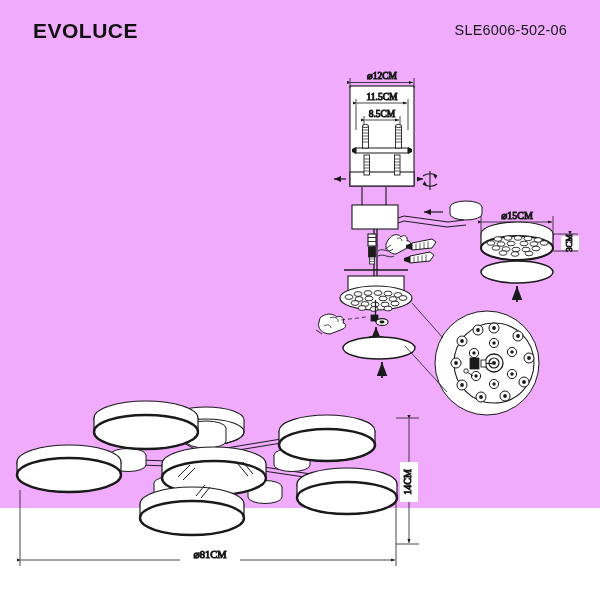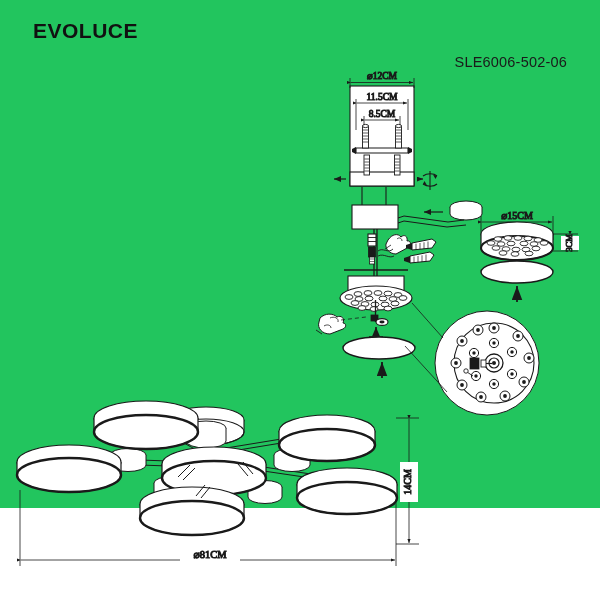--- a/index.html
+++ b/index.html
@@ -13,21 +13,21 @@
     height: 600px;
     position: relative;
     overflow: hidden;
     font-family: "Liberation Sans", sans-serif;
   }
   #sheet {
     position: absolute;
     left: 0; top: 0;
     width: 600px;
     height: 508px;
-    background: #22c55e;
+    background: #f0abfc;
   }
   .brand {
     position: absolute;
     left: 33px;
     top: 19px;
     font-family: "Liberation Sans", sans-serif;
     font-weight: bold;
     font-size: 21px;
     letter-spacing: 0.5px;
     color: #111111;
@@ -36,21 +36,20 @@
   .modelcode {
     position: absolute;
     right: 33px;
     top: 22px;
     font-family: "Liberation Sans", sans-serif;
     font-weight: normal;
     font-size: 14.5px;
     letter-spacing: 0.2px;
     color: #1a1a1a;
     white-space: nowrap;
-    margin-top: 32px;
   }
   svg.drawing {
     position: absolute;
     left: 0; top: 0;
     width: 600px;
     height: 600px;
   }
   svg text {
     font-family: "Liberation Serif", serif;
     fill: #1a1a1a;

